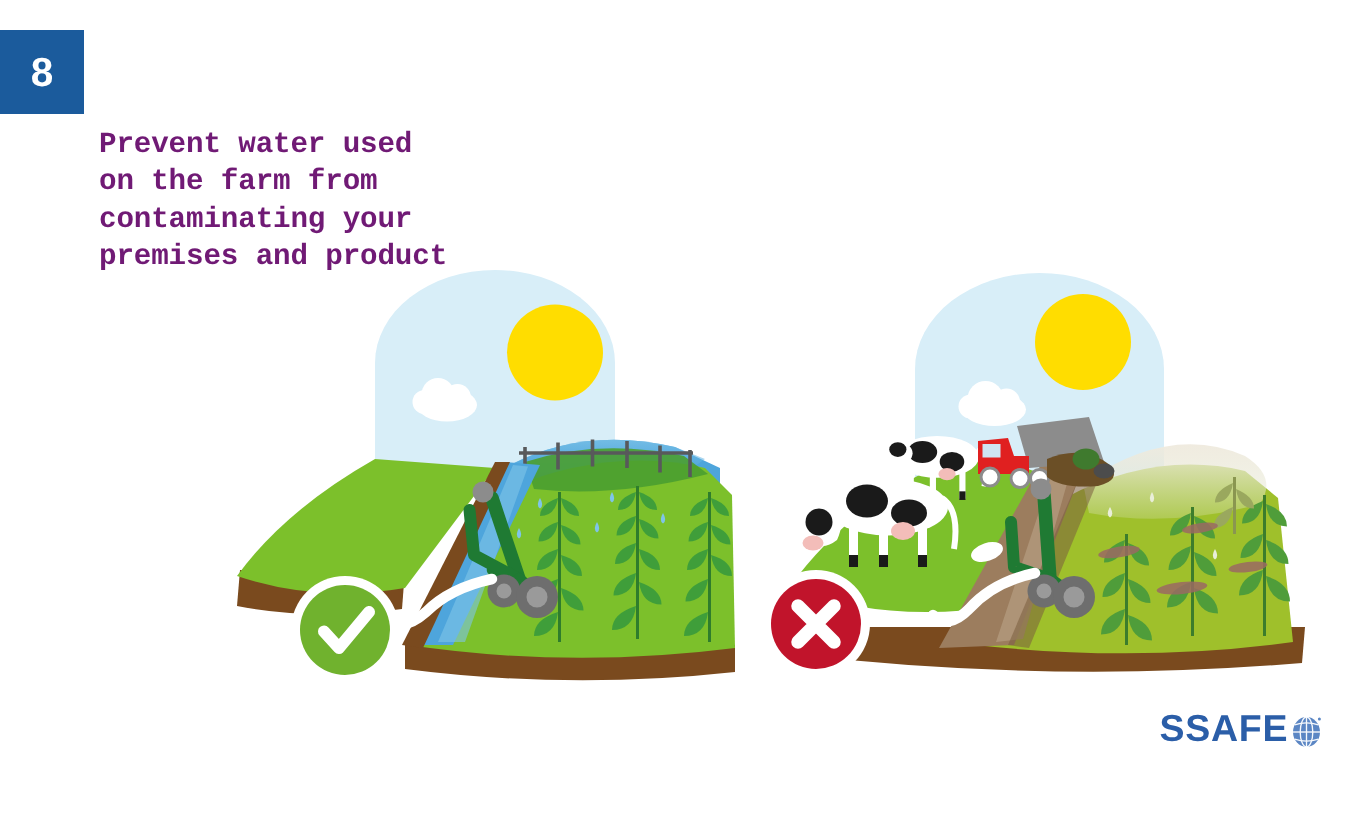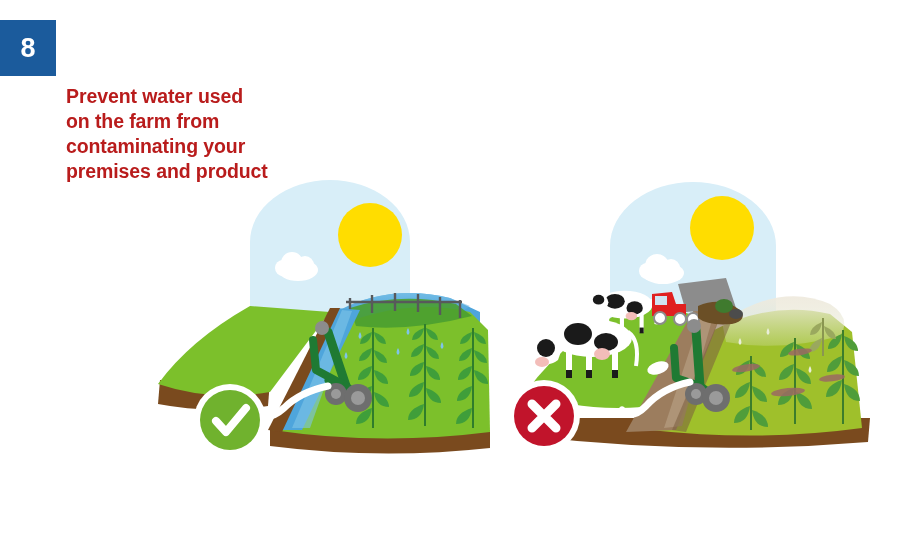--- a/index.html
+++ b/index.html
@@ -38,26 +38,26 @@
     line-height: 1;
     font-family: "Liberation Sans", sans-serif;
   }
 
   
   .slide-title {
     position: absolute;
     left: 66px;
     top: 84px;
     width: 300px;
-    color: #b91c1c;
+    color: #701a75;
     font-size: 19.5px;
     font-weight: bold;
     line-height: 1.28;
     letter-spacing: -0.1px;
-    font-family: Liberation Sans, sans-serif;
+    font-family: Liberation Mono, monospace;
     white-space: pre-line;
   }
 
   
   .illus {
     position: absolute;
   }
   #illustration-good { left: 150px; top: 180px; }
   #illustration-bad  { left: 500px; top: 180px; }
 
@@ -384,14 +384,28 @@
       <ellipse cx="158" cy="188" rx="11" ry="6" fill="#ffffff" transform="rotate(-18 158 188)"></ellipse>
 
       <g>
         <circle cx="44" cy="236" r="36" fill="#ffffff"></circle>
         <circle cx="44" cy="236" r="30" fill="#c1142b"></circle>
         <path d="M32 224 L56 248 M56 224 L32 248" stroke="#ffffff" stroke-width="9" stroke-linecap="round"></path>
       </g>
     </svg>
   </div>
 
+  <div class="logo">
+    <span class="wordmark">SSAFE</span>
+    <svg class="globe" width="22" height="24" viewBox="0 0 22 24" xmlns="http://www.w3.org/2000/svg">
+      <ellipse cx="11" cy="13" rx="9" ry="10" fill="#5b86c4"></ellipse>
+      <g stroke="#ffffff" stroke-width="0.9" fill="none" opacity="0.95">
+        <ellipse cx="11" cy="13" rx="4.2" ry="10"></ellipse>
+        <line x1="2" y1="13" x2="20" y2="13"></line>
+        <path d="M3.1 8.2 Q11 5.6 18.9 8.2"></path>
+        <path d="M3.1 17.8 Q11 20.4 18.9 17.8"></path>
+        <line x1="11" y1="3" x2="11" y2="23"></line>
+      </g>
+      <circle cx="19.6" cy="4.4" r="1" fill="#5b86c4"></circle>
+    </svg>
+  </div>
 
 </div>
 
 </body></html>

